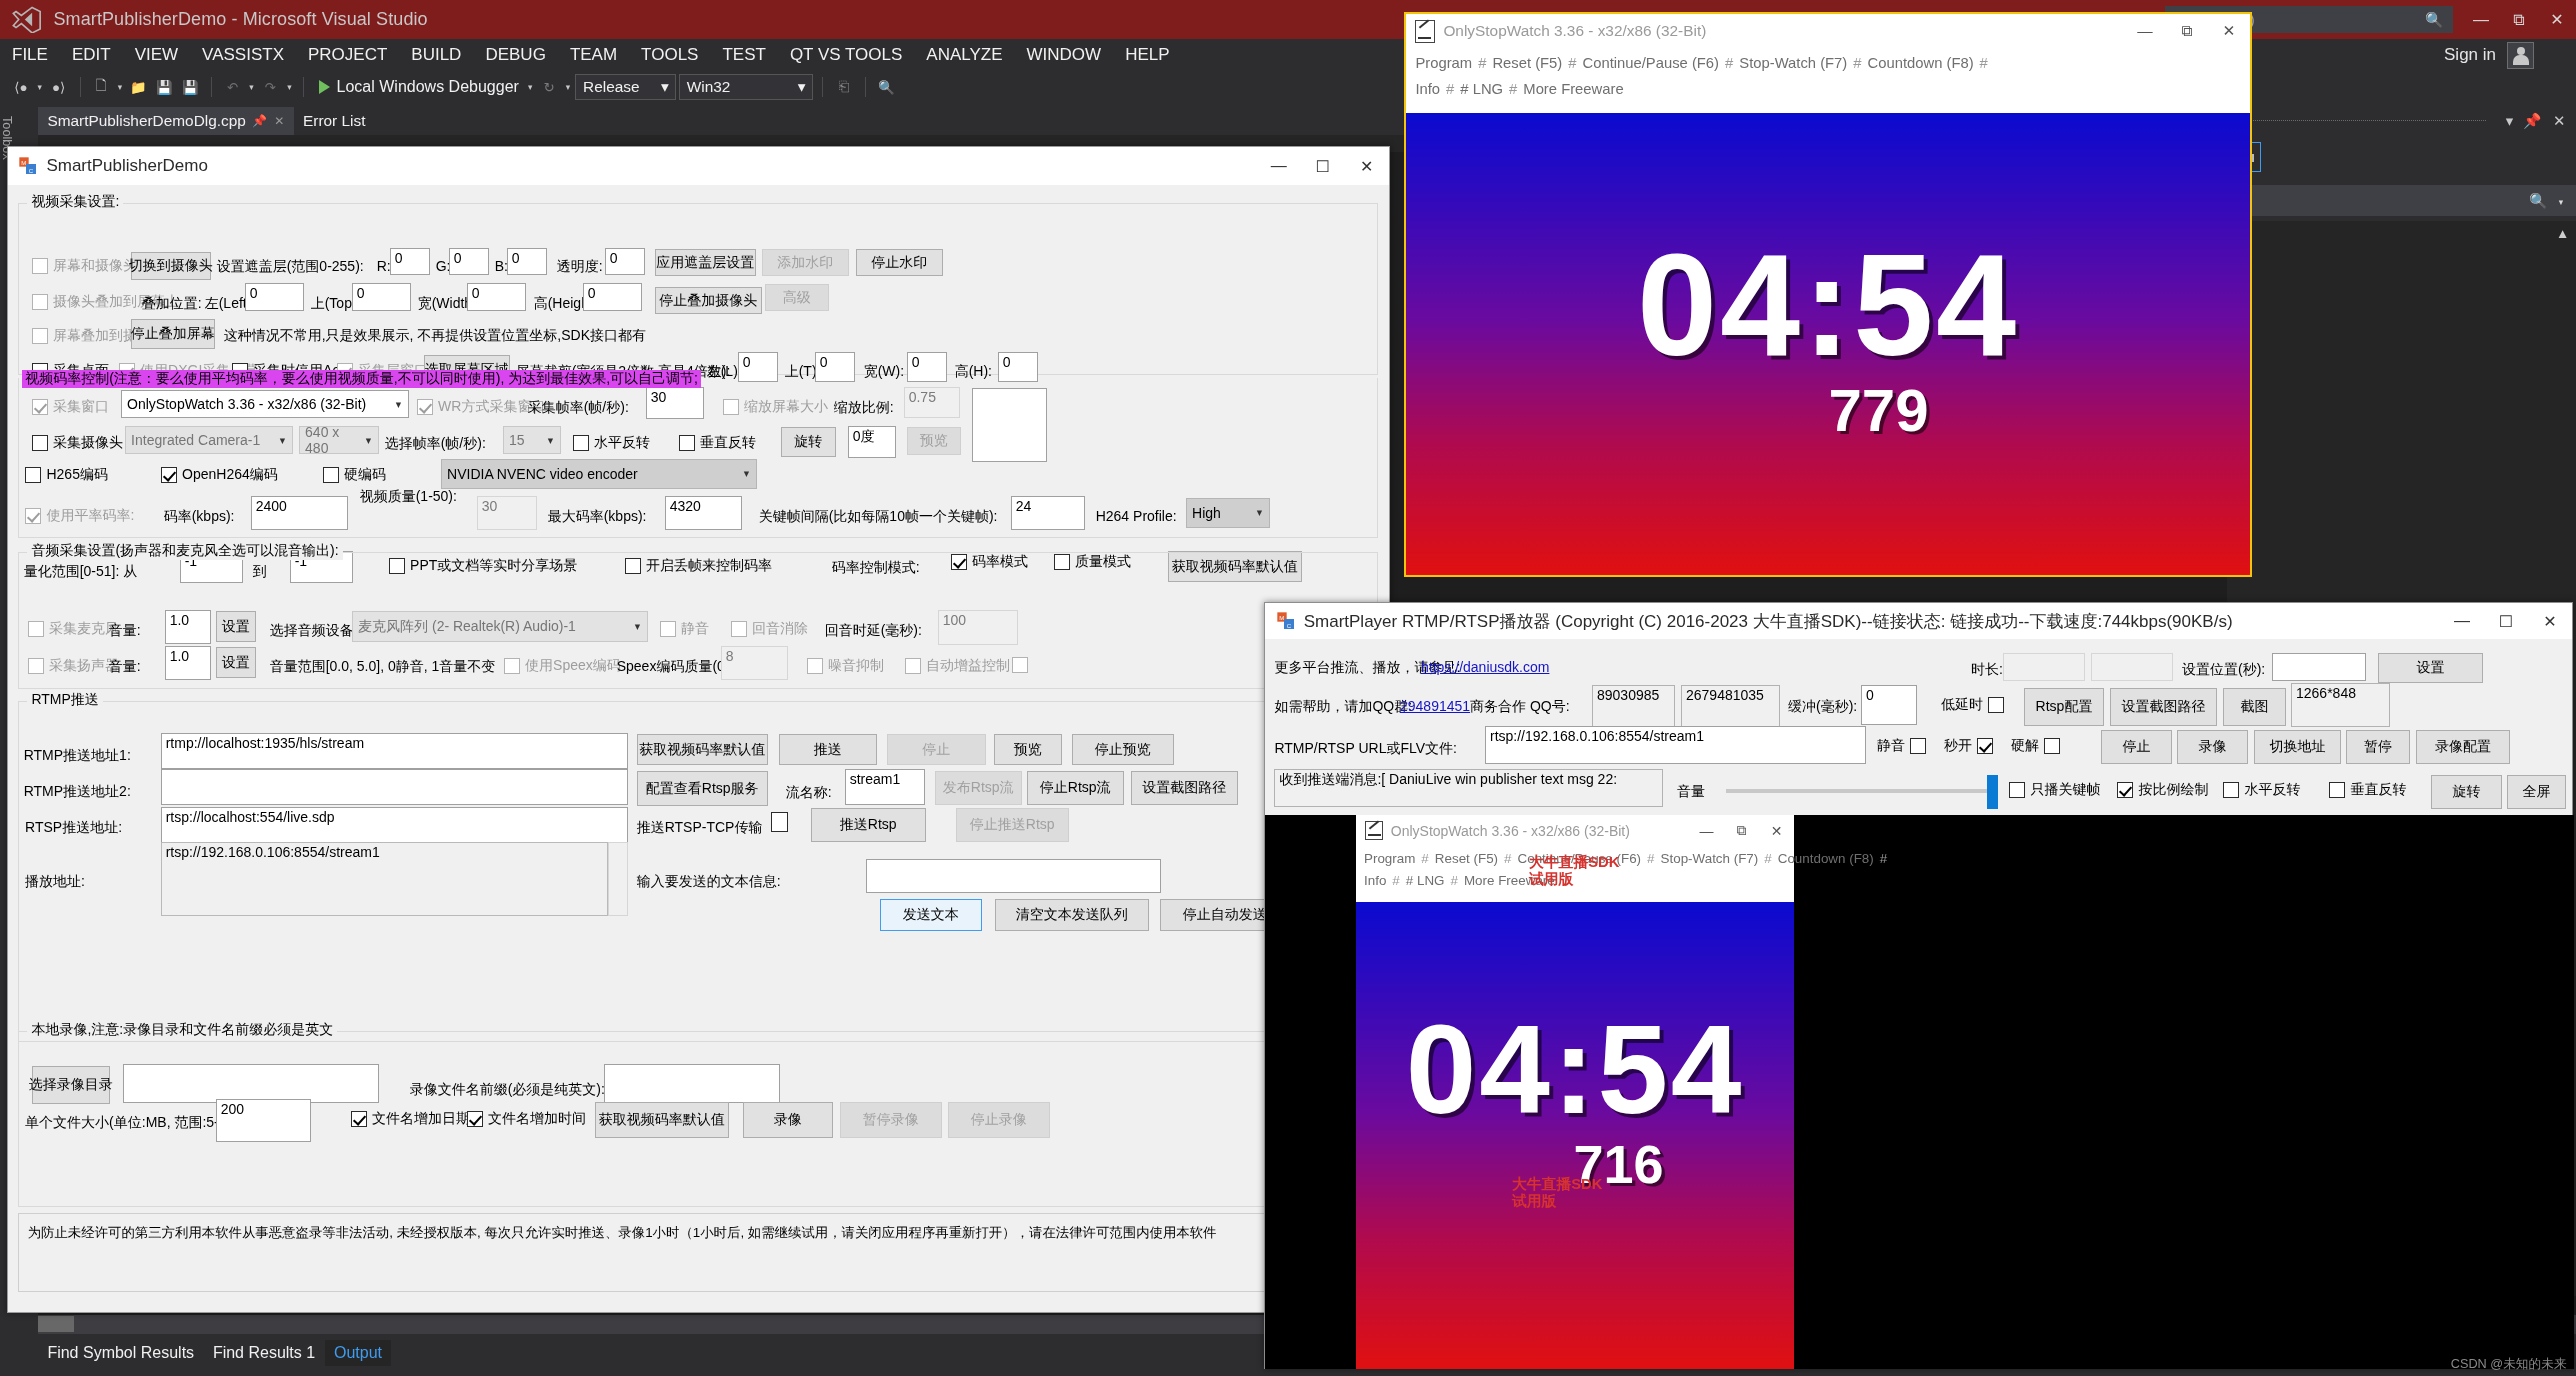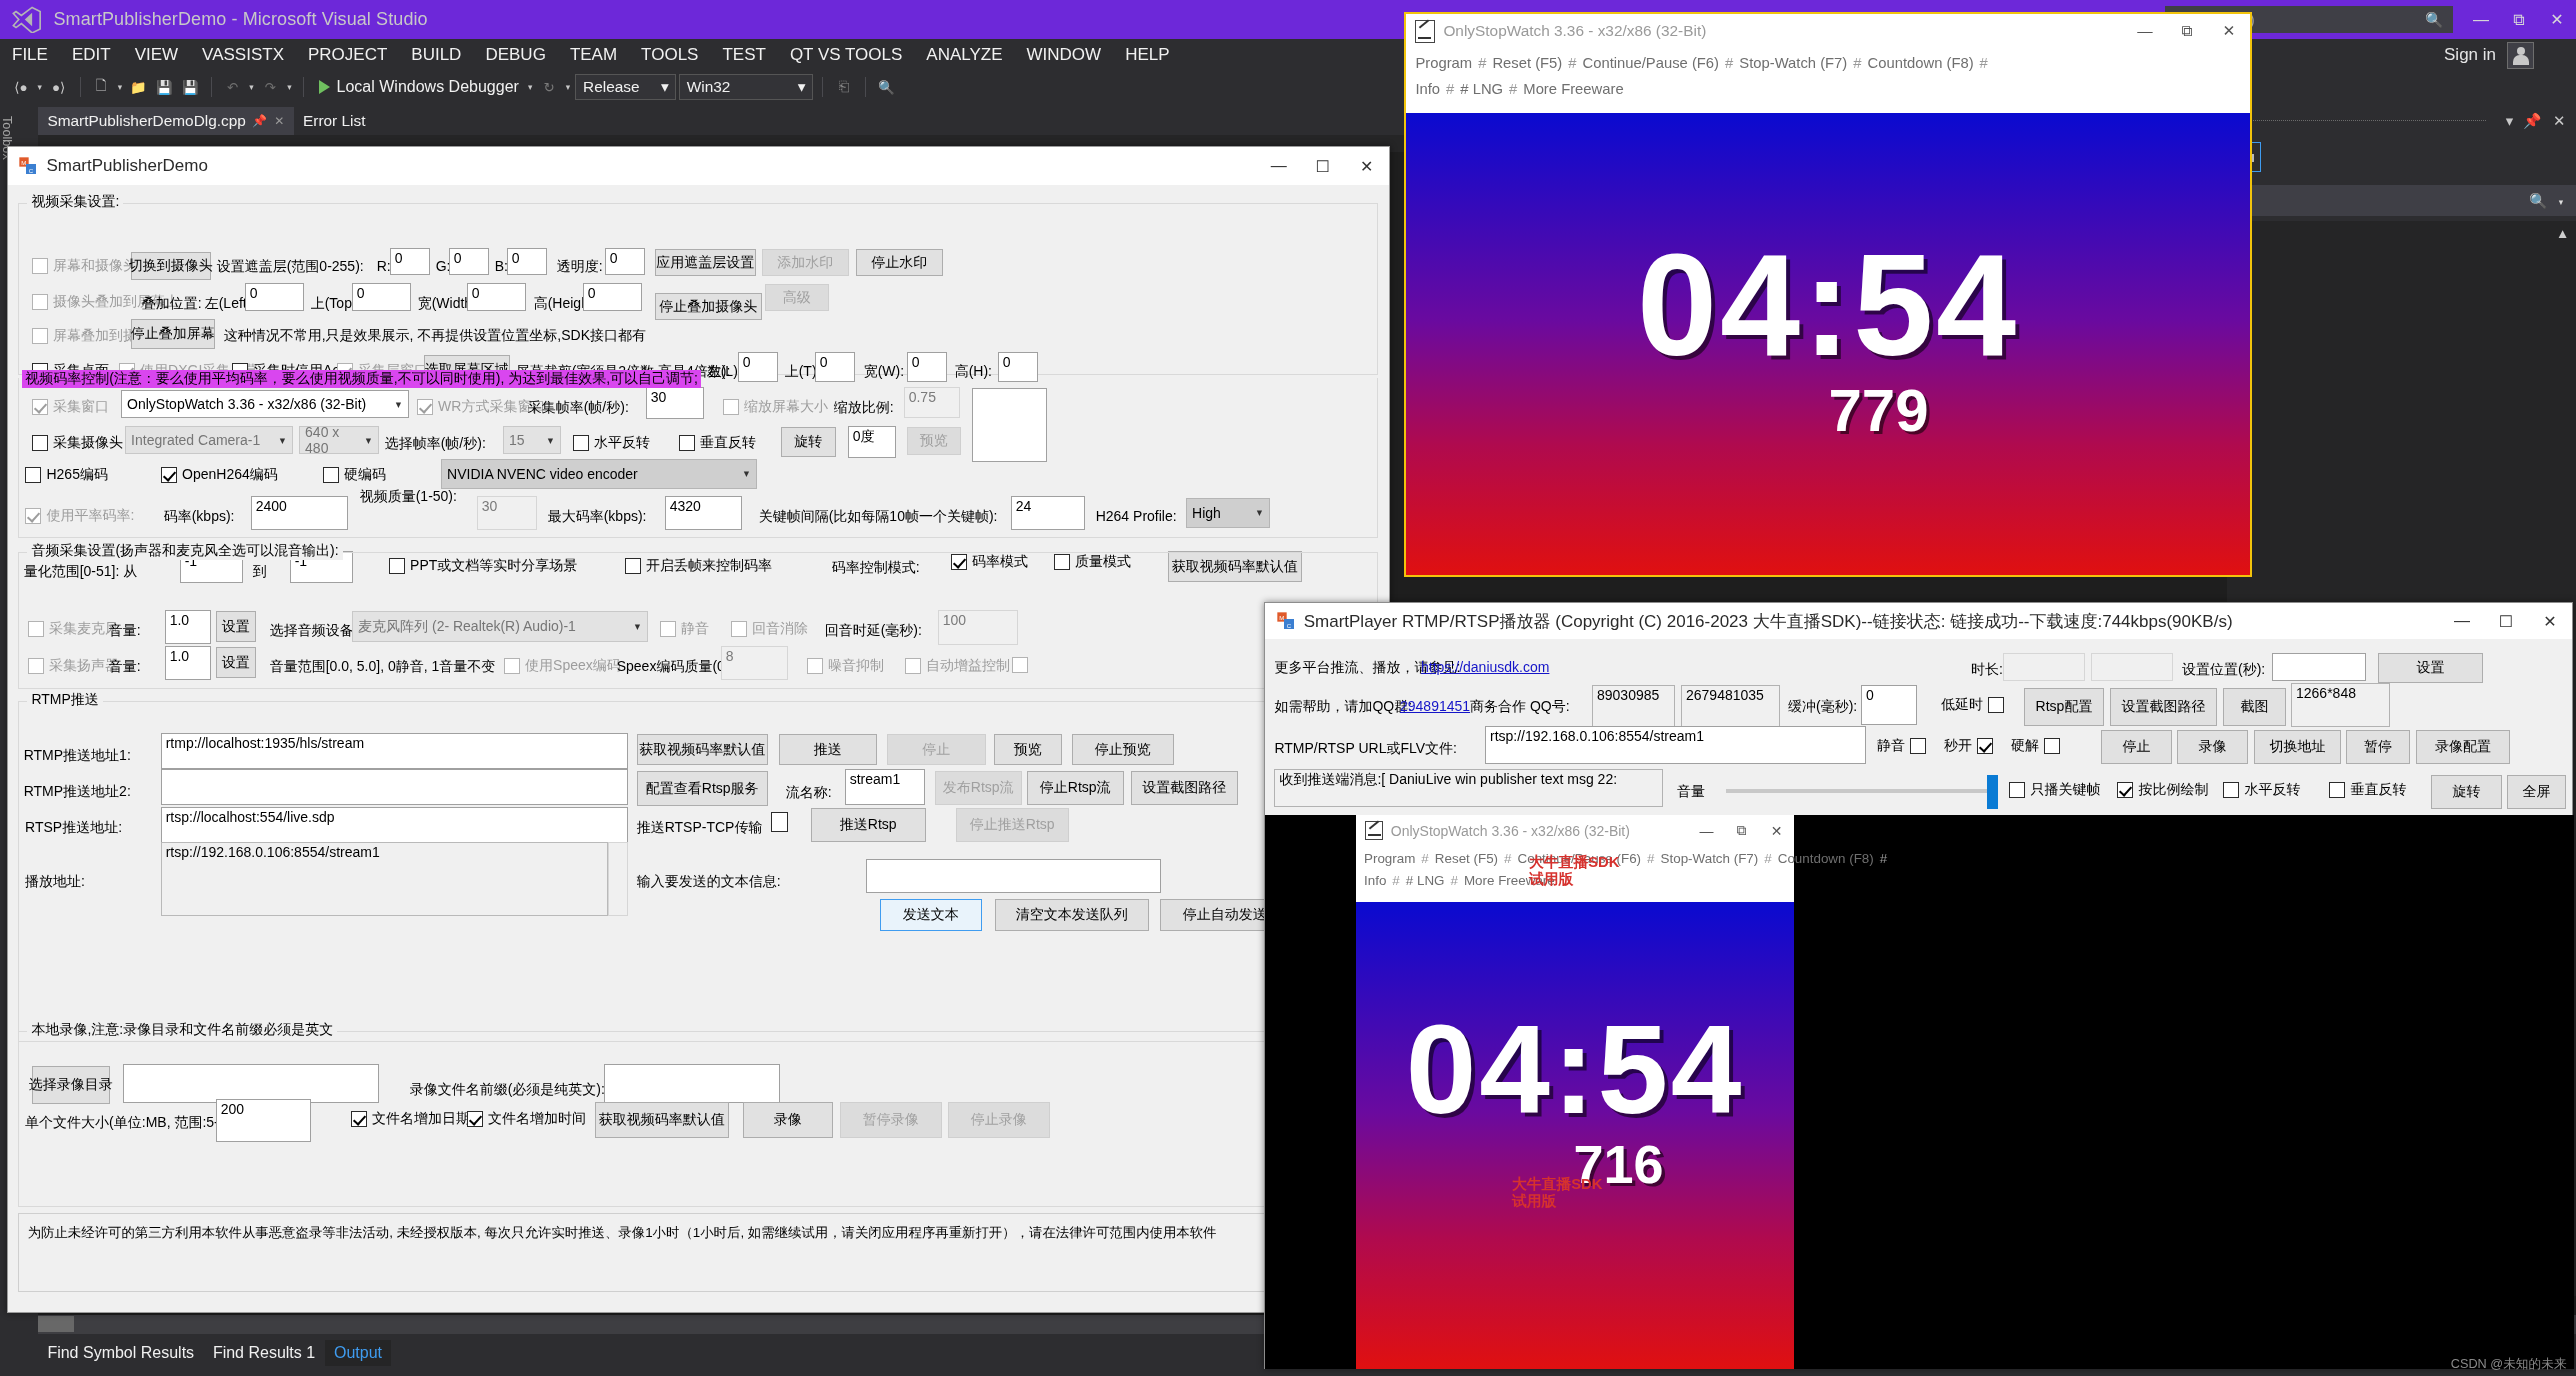--- a/index.html
+++ b/index.html
@@ -5,21 +5,21 @@
   * { box-sizing: border-box; }
   html, body { margin:0; padding:0; }
   body {
     width:2576px; height:1376px; position:relative; overflow:hidden;
     background:#2d2d30;
     font-family:"Liberation Sans", sans-serif;
     -webkit-font-smoothing:antialiased;
   }
   
   #vs-shell { position:absolute; inset:0; background:#2d2d30; color:#f1f1f1; }
-  #vs-titlebar { position:absolute; left:0; top:0; width:100%; height:39px; background:#6d28d9; display:flex; align-items:center; }
+  #vs-titlebar { position:absolute; left:0; top:0; width:100%; height:39px; background:#7f1d1d; display:flex; align-items:center; }
   .vs-logo { width:29.5px; height:27px; margin-left:12px; margin-right:12px; position:relative; flex:none; }
   .vs-logo svg { display:block; }
   #vs-title-text { font-size:18px; color:#c8c8c8; letter-spacing:0.1px; }
   #vs-titlebar-right { position:absolute; right:0; top:0; height:39px; display:flex; align-items:center; gap:0; }
   #vs-quick-launch { width:288px; height:27px; background:#3f3f46; border:0.7px solid #3f3f46; color:#a0a0a0;
      font-size:14.8px; display:flex; align-items:center; padding:0 8px; justify-content:space-between; margin-right:9.4px;}
   .vs-win-btn { width:38px; height:39px; display:flex; align-items:center; justify-content:center; color:#d8d8d8; font-size:16px; }
   #vs-menubar { position:absolute; left:0; top:39px; width:100%; height:32px; display:flex; align-items:center; }
   .vs-menu-item { font-size:17px; color:#f1f1f1; padding:0 12px; line-height:32px; white-space:nowrap; }
   #vs-signin { position:absolute; right:80px; top:39px; height:32px; line-height:32px; font-size:17px; color:#e6e6e6;}
@@ -294,21 +294,21 @@
     </div>
   <div class="lbl" style="left:134px; top:148px;">叠加位置:</div>
   <div class="lbl" style="left:197px; top:148px;">左(Left)</div>
   <div class="txt" style="left:237px; top:136px; width:59px; height:28px;">0</div>
   <div class="lbl" style="left:303px; top:148px;">上(Top)</div>
   <div class="txt" style="left:344px; top:136px; width:59px; height:28px;">0</div>
   <div class="lbl" style="left:410px; top:148px;">宽(Width)</div>
   <div class="txt" style="left:459px; top:136px; width:59px; height:28px;">0</div>
   <div class="lbl" style="left:526px; top:148px;">高(Height)</div>
   <div class="txt" style="left:575px; top:136px; width:59px; height:28px;">0</div>
-  <div class="btn" style="left:647px; top:146px; width:107px; height:27px;">停止叠加摄像头</div>
+  <div class="btn" style="left:647px; top:140px; width:107px; height:27px;">停止叠加摄像头</div>
   <div class="btn dis" style="left:757px; top:137px; width:64px; height:27px;">高级</div>
 
   <div class="chk dim" style="left:24px; top:180px;">
     <span class="bx"></span>
       <span>屏幕叠加到摄像头上</span>
     </div>
   <div class="btn" style="left:123px; top:172px; width:84px; height:29.5px;">停止叠加屏幕</div>
   <div class="lbl" style="left:216px; top:180px;">这种情况不常用,只是效果展示, 不再提供设置位置坐标,SDK接口都有</div>
 
   <div class="chk" style="left:24px; top:215px;">

